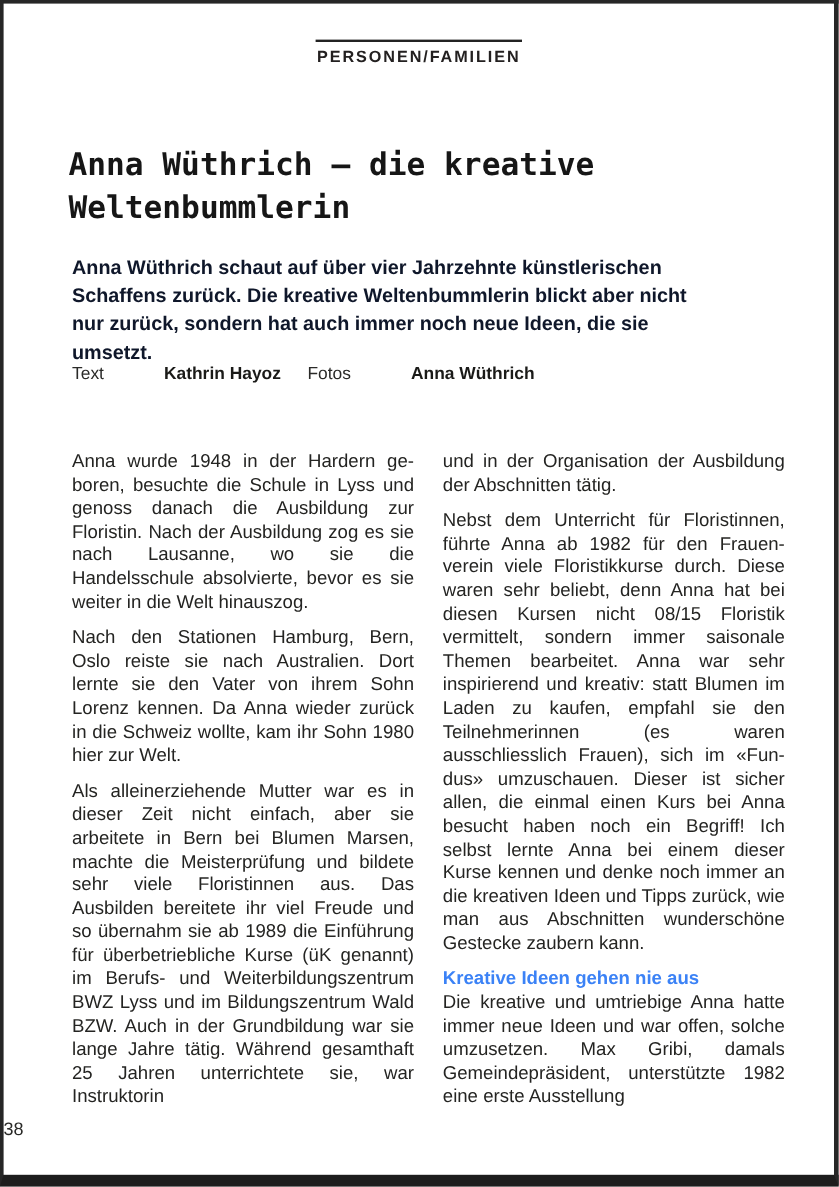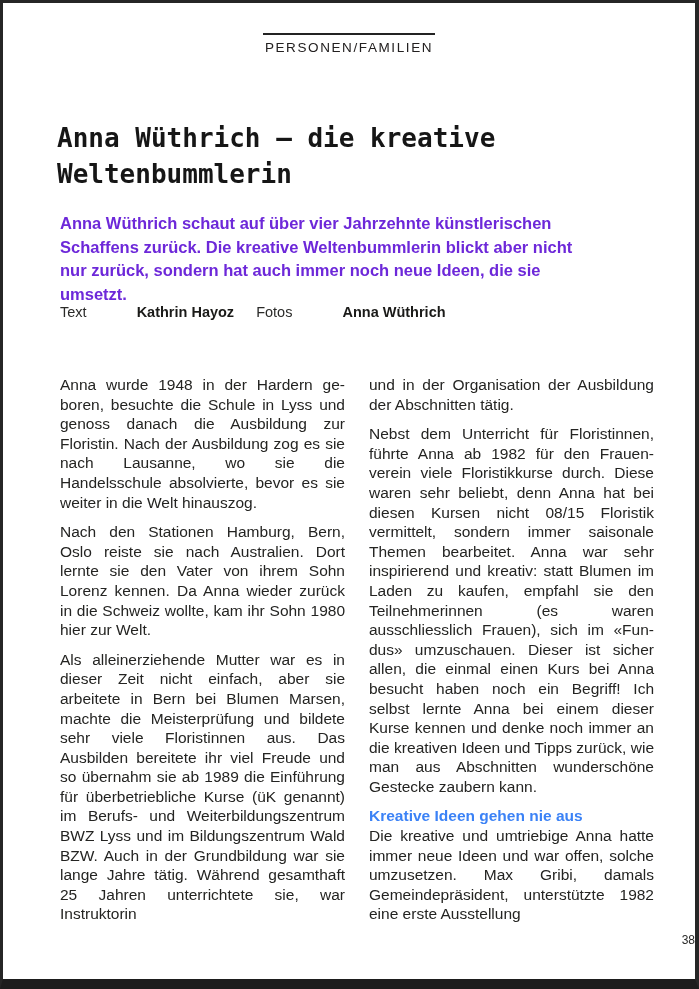--- a/index.html
+++ b/index.html
@@ -10,46 +10,46 @@
     background:#ffffff;
     border:3px solid #262626;
     border-right-width:4px;
     border-bottom:10px solid #1d1d1d;
     font-family:"Liberation Sans",sans-serif;
     color:#1d1d1b;
     overflow:hidden;
   }
   .header{position:absolute;top:30px;left:0;right:0;display:flex;flex-direction:column;align-items:center;}
   .header-rule{width:172px;height:2px;background:#232323;}
-  .header-label{margin-top:5px;font-size:13.5px;font-weight:normal;letter-spacing:1.6px;color:#232020;}
+  .header-label{margin-top:5px;font-size:13.5px;font-weight:bold;letter-spacing:1.6px;color:#232020;}
   .title{
     position:absolute;left:54px;top:117px;margin:0;
     font-family:"DejaVu Sans Mono",monospace;
     font-weight:bold;font-size:26px;line-height:36px;color:#161616;
   }
   .title-line{display:block;white-space:nowrap;}
   .lead{
     position:absolute;left:57px;top:209px;width:540px;margin:0;
-    font-size:16.5px;line-height:23.5px;font-weight:bold;color:#6d28d9;
+    font-size:16.5px;line-height:23.5px;font-weight:bold;color:#0f172a;
   }
   .byline{position:absolute;left:57px;top:301px;font-size:14.5px;color:#2a2a28;}
   .byline b{color:#1a1a18;padding-left:46px;}
   .byline-gap{display:inline-block;width:18px;}
   .columns{position:absolute;left:57px;top:372px;width:594px;display:flex;gap:24px;}
   .col{
     width:289px;
     font-size:15.5px;line-height:19.6px;
     text-align:justify;
     hyphens:manual;
     color:#242422;
   }
   .col p{margin:0 0 10px 0;}
   .col p.last{margin-bottom:12px;}
   .subhead{margin:0;font-size:15.5px;line-height:19.6px;font-weight:bold;text-align:left;color:#3b82f6;}
-  .page-number{position:absolute;left:0;right:0;top:930px;text-align:right;font-size:12px;color:#2a2a28;}
+  .page-number{position:absolute;left:0;right:0;top:930px;text-align:left;font-size:15px;color:#2a2a28;}
 </style>
 </head>
 <body>
 
 <div class="page">
 
   <div class="header">
     <div class="header-rule"></div>
     <div class="header-label">PERSONEN/FAMILIEN</div>
   </div>

